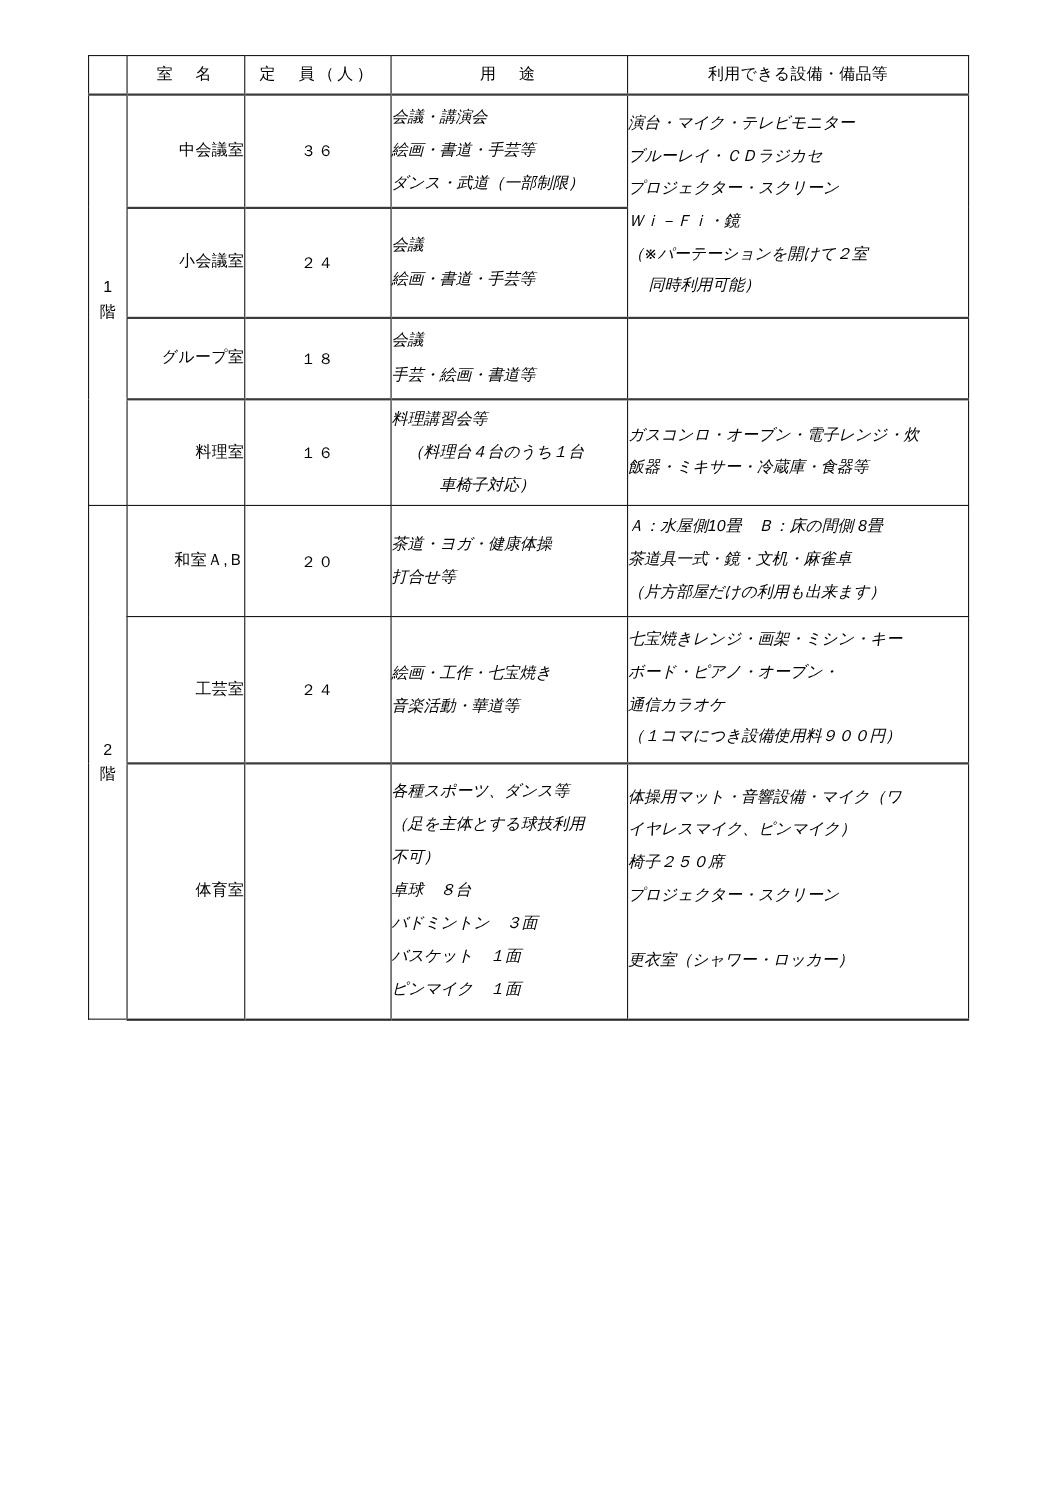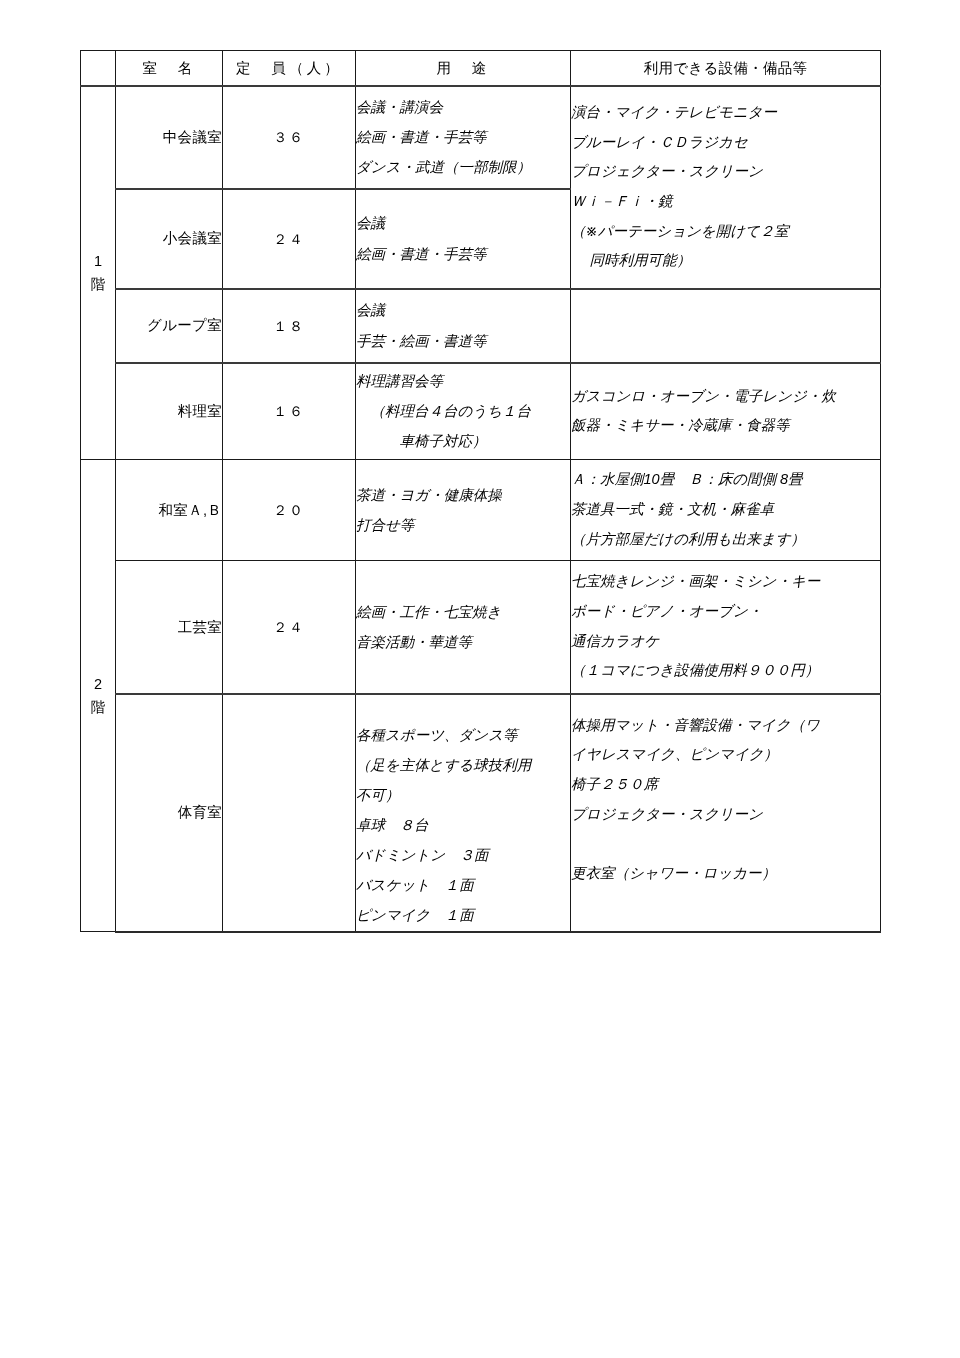--- a/index.html
+++ b/index.html
@@ -261,21 +261,21 @@
             <span class="ln">ボード・ピアノ・オーブン・</span>
             <span class="ln">通信カラオケ</span>
             <span class="ln">（１コマにつき設備使用料９００円）</span>
           </span>
         </td>
       </tr>
 
       <tr>
         <td class="room-cell sep-strong bottom-edge" style="height:233px">体育室</td>
         <td class="cap-cell sep-strong bottom-edge"></td>
-        <td class="use-cell sep-strong bottom-edge" style="vertical-align:top;padding-top:25px">
+        <td class="use-cell sep-strong bottom-edge" style="vertical-align:top;padding-top:10px">
           <span class="lines">
             <span class="ln">各種スポーツ、ダンス等</span>
             <span class="ln">（足を主体とする球技利用</span>
             <span class="ln">不可）</span>
             <span class="ln">卓球　８台</span>
             <span class="ln">バドミントン　３面</span>
             <span class="ln">バスケット　１面</span>
             <span class="ln">ピンマイク　１面</span>
           </span>
         </td>

